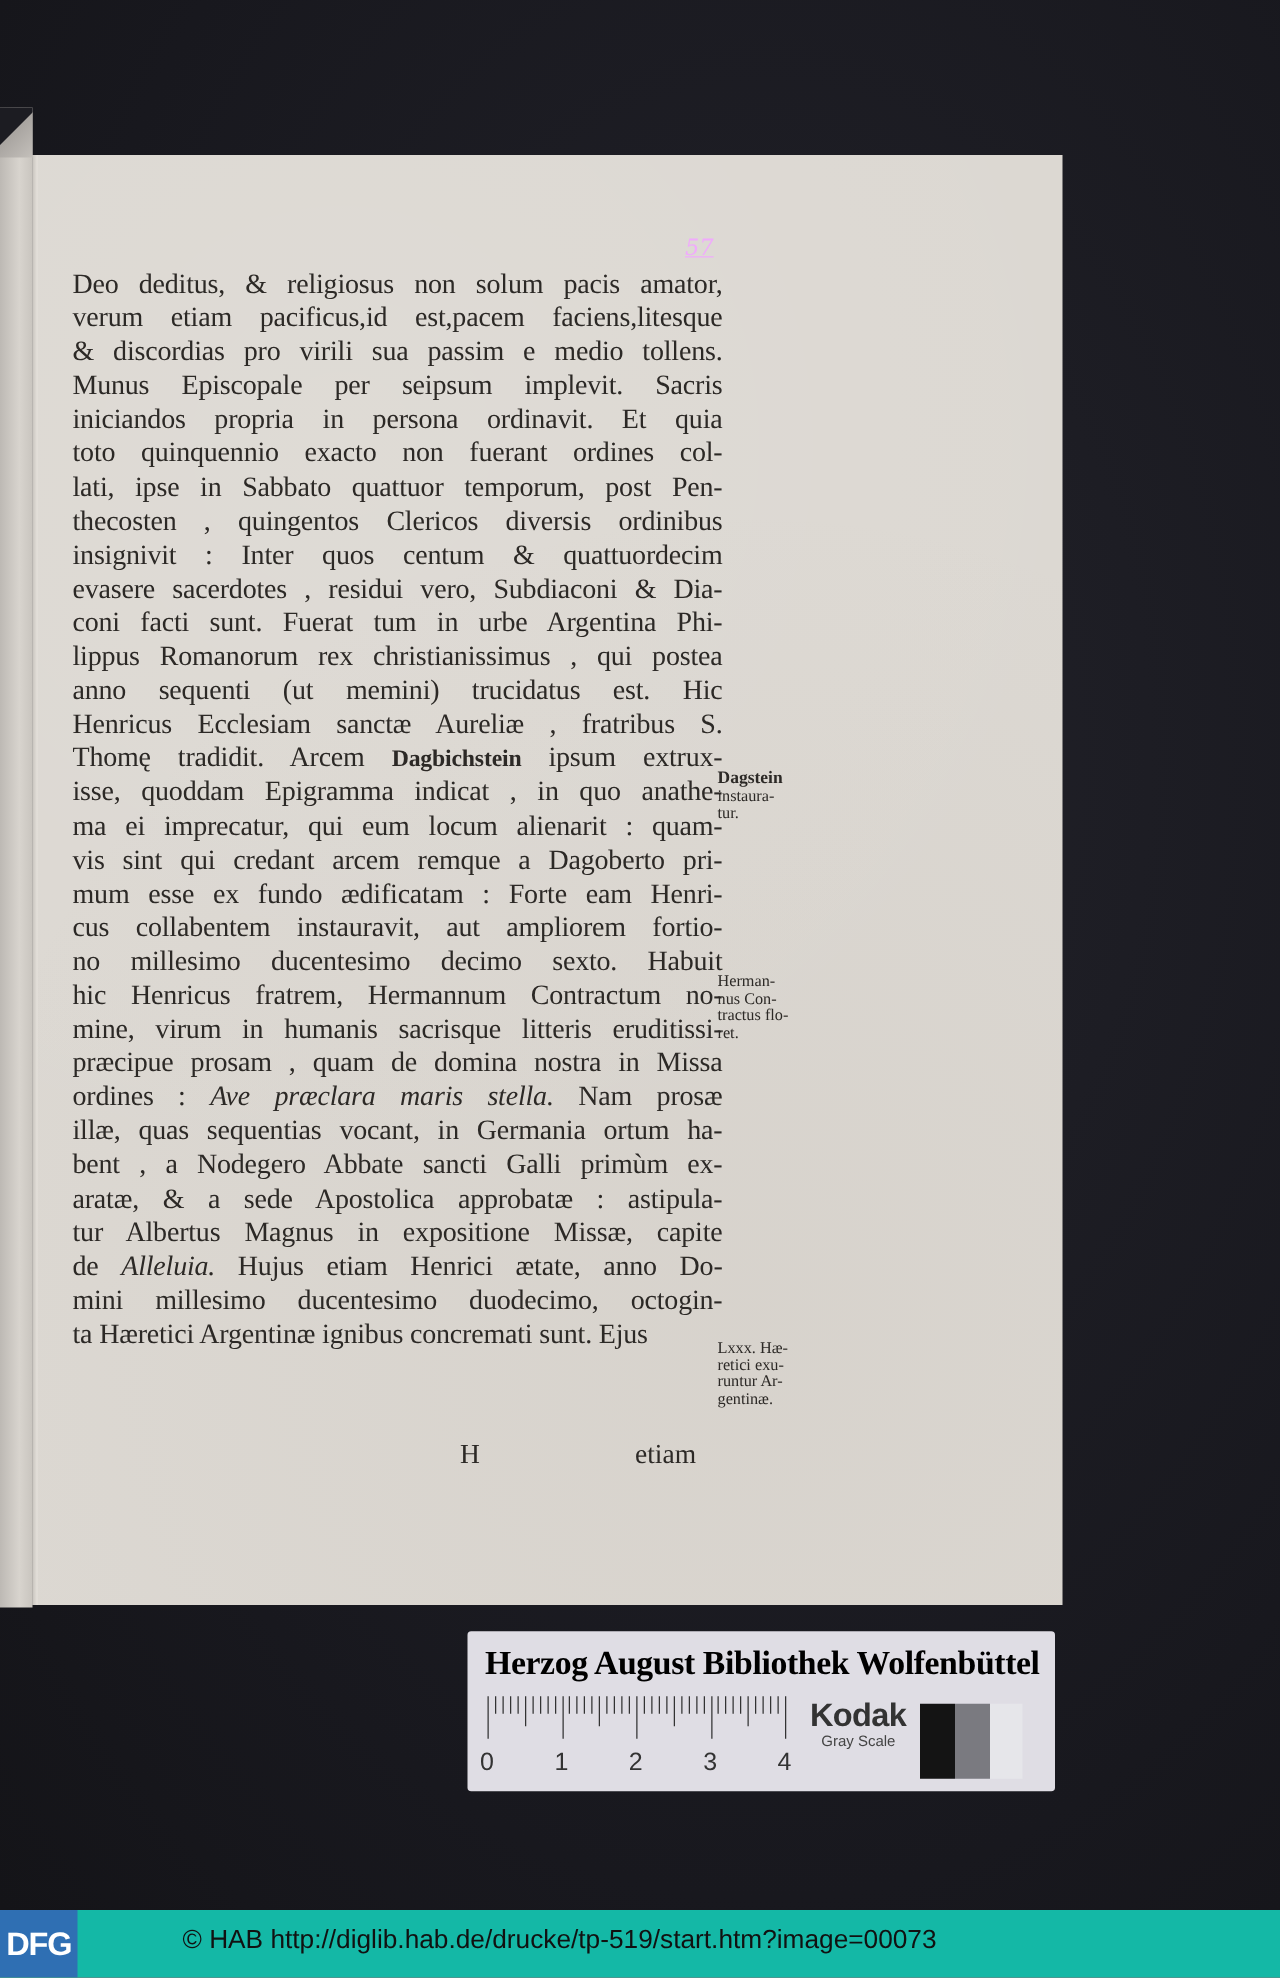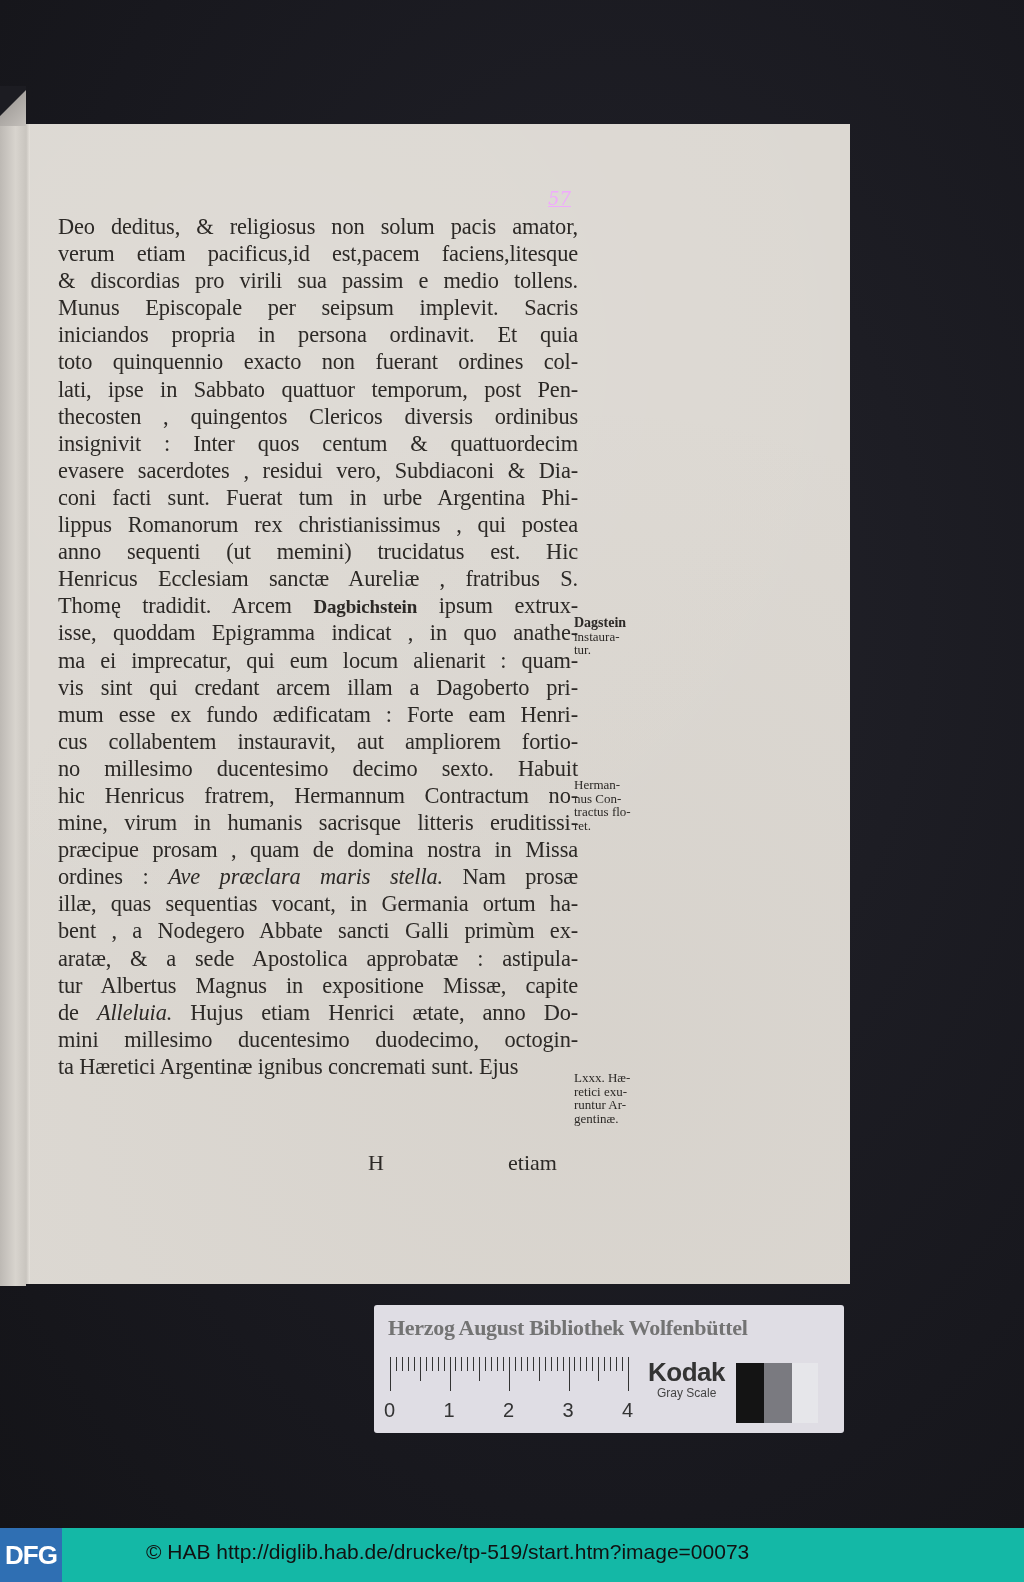--- a/index.html
+++ b/index.html
@@ -60,21 +60,21 @@
       position: absolute; top: 1150px; font-family: "Liberation Serif", serif;
       font-size: 22px; color: #2c2926;
     }
     .card {
       position: absolute; left: 374px; top: 1305px; width: 470px; height: 128px;
       background: #dfdde4; border-radius: 3px;
     }
     .card-title {
       position: absolute; left: 14px; top: 10px;
       font-family: "Liberation Serif", serif; font-weight: bold;
-      font-size: 22px; color: #737373; letter-spacing: -0.3px; white-space: nowrap;
+      font-size: 27px; color: #000000; letter-spacing: -0.3px; white-space: nowrap;
     }
     .ruler { position: absolute; left: 10px; top: 52px; width: 250px; height: 70px; }
     .tick { position: absolute; top: 0; width: 1px; background: #333; }
     .ruler-label {
       position: absolute; top: 42px; font-family: "Liberation Sans", sans-serif;
       font-size: 20px; color: #333;
     }
     .kodak-logo {
       position: absolute; left: 274px; top: 52px;
       font-family: "Liberation Sans", sans-serif; font-weight: bold;
@@ -124,21 +124,21 @@
     <span class="text-line"><span>thecosten ,  quingentos Clericos diversis ordinibus</span></span>
     <span class="text-line"><span>insignivit :  Inter quos centum &amp; quattuordecim</span></span>
     <span class="text-line"><span>evasere sacerdotes , residui vero, Subdiaconi &amp; Dia-</span></span>
     <span class="text-line"><span>coni facti sunt.    Fuerat tum in urbe Argentina Phi-</span></span>
     <span class="text-line"><span>lippus Romanorum rex christianissimus , qui postea</span></span>
     <span class="text-line"><span>anno sequenti (ut memini) trucidatus est.    Hic</span></span>
     <span class="text-line"><span>Henricus  Ecclesiam sanctæ Aureliæ ,  fratribus S.</span></span>
     <span class="text-line"><span>Thomę tradidit. Arcem </span><span class="blackletter">Dagbichstein</span><span> ipsum extrux-</span></span>
     <span class="text-line"><span>isse, quoddam Epigramma indicat ,  in quo anathe-</span></span>
     <span class="text-line"><span>ma ei imprecatur, qui eum locum alienarit :  quam-</span></span>
-    <span class="text-line"><span>vis sint qui credant arcem illam a Dagoberto pri-</span></span>
+    <span class="text-line"><span>vis sint qui credant arcem remque a Dagoberto pri-</span></span>
     <span class="text-line"><span>mum esse ex fundo ædificatam :  Forte eam Henri-</span></span>
     <span class="text-line"><span>cus collabentem instauravit, aut ampliorem fortio-</span></span>
     <span class="text-line"><span>no millesimo ducentesimo decimo sexto.    Habuit</span></span>
     <span class="text-line"><span>hic Henricus fratrem, Hermannum Contractum no-</span></span>
     <span class="text-line"><span>mine, virum in humanis sacrisque litteris eruditissi-</span></span>
     <span class="text-line"><span>præcipue prosam , quam de domina nostra in Missa</span></span>
     <span class="text-line"><span>ordines : </span><span class="italic">Ave præclara maris stella.</span><span>     Nam prosæ</span></span>
     <span class="text-line"><span>illæ, quas sequentias vocant, in Germania ortum ha-</span></span>
     <span class="text-line"><span>bent ,  a Nodegero  Abbate sancti Galli primùm ex-</span></span>
     <span class="text-line"><span>aratæ, &amp; a sede Apostolica approbatæ :    astipula-</span></span>

